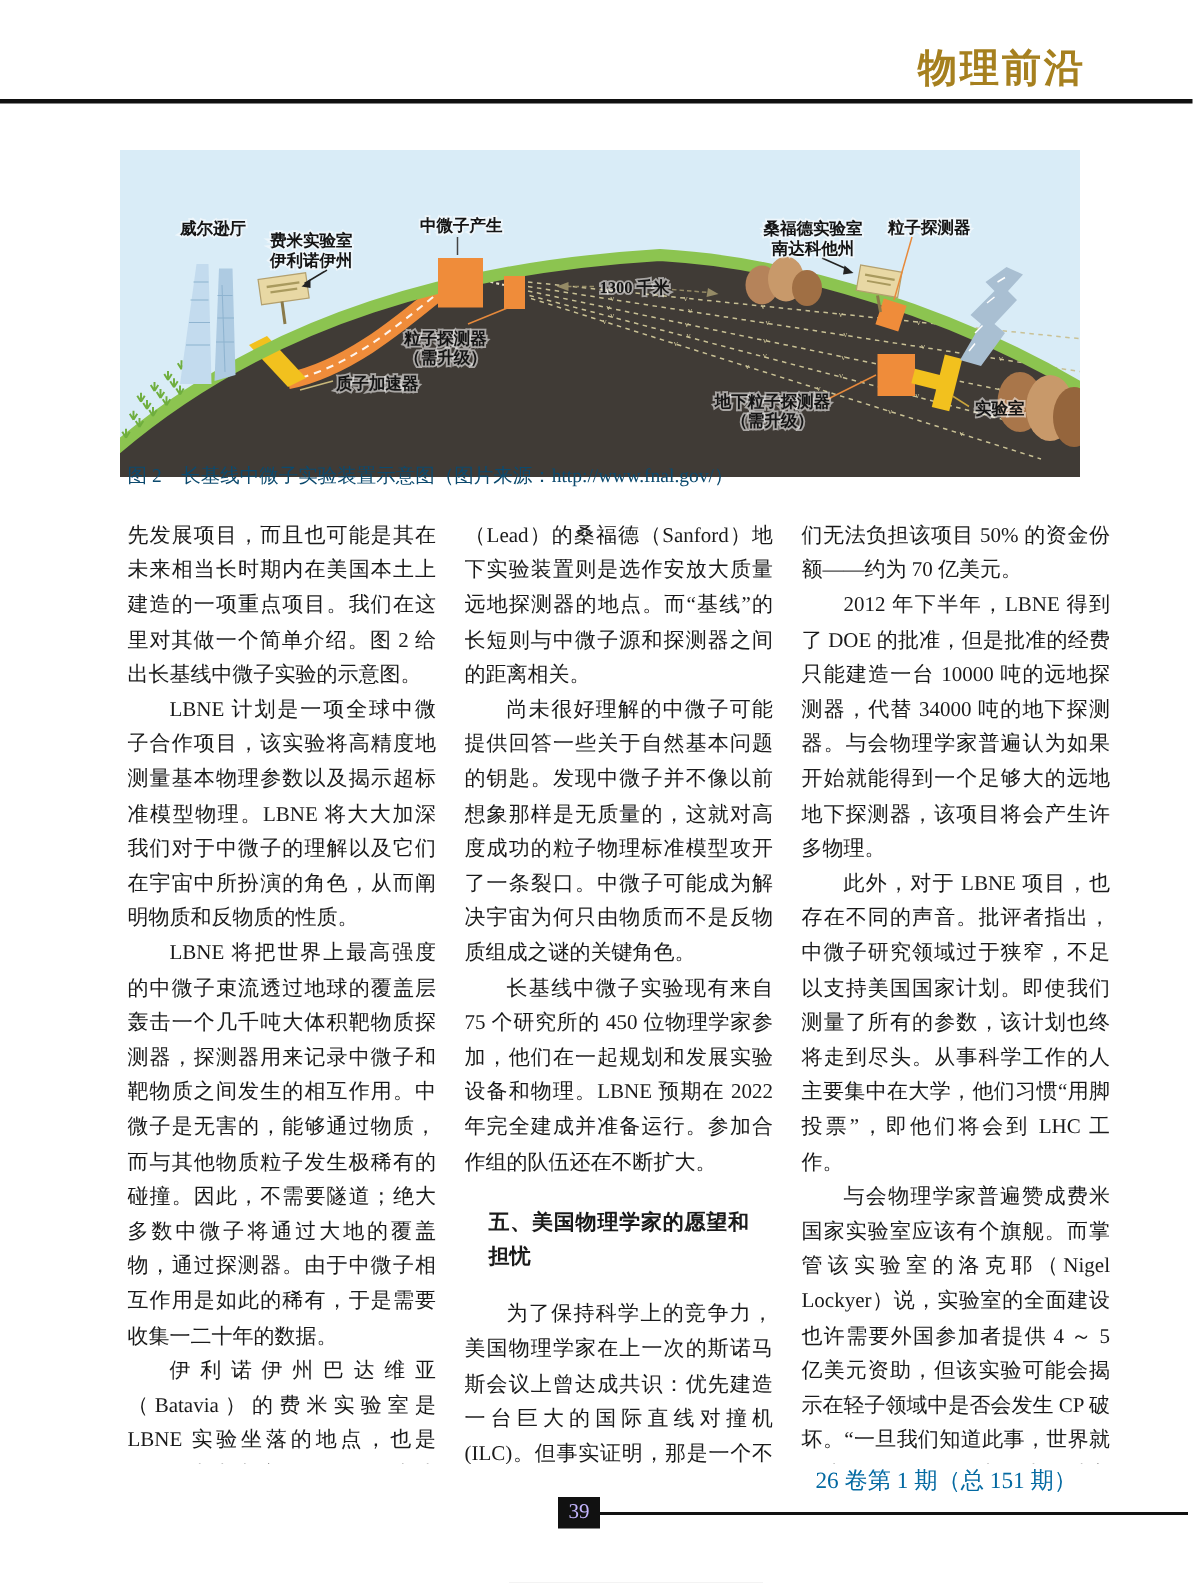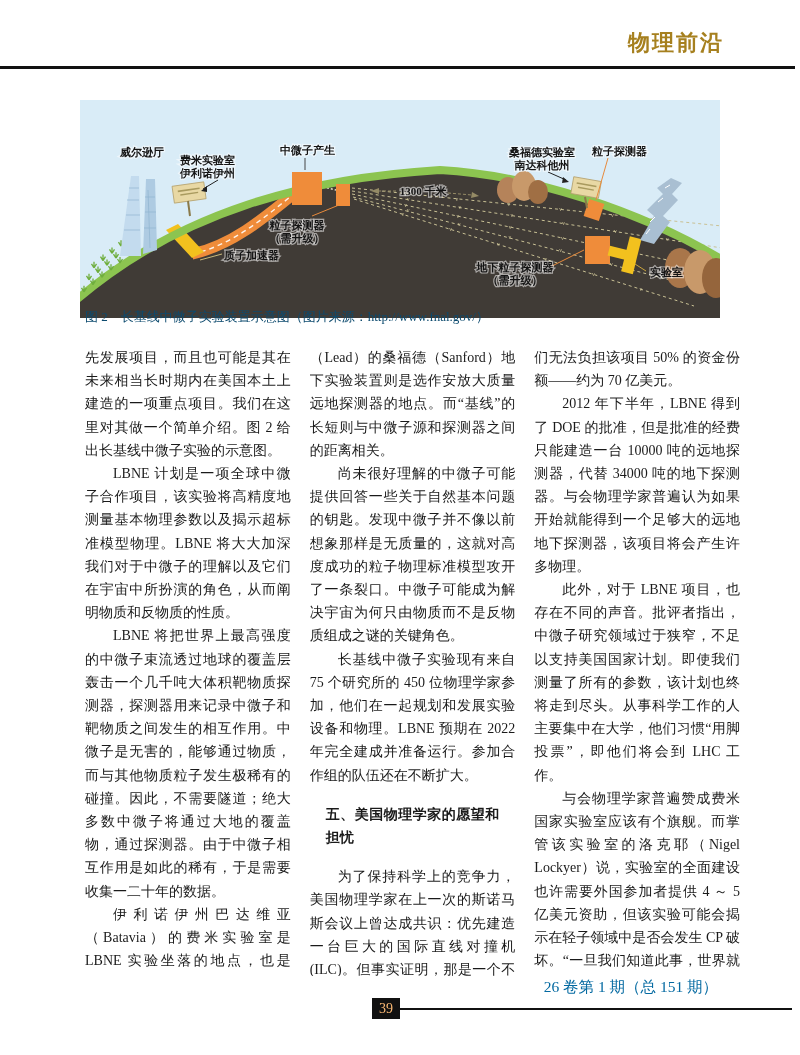--- a/index.html
+++ b/index.html
@@ -1,38 +1,38 @@
 <!DOCTYPE html>
 <html><head>
 <meta charset="utf-8">
 <style>
   html,body{margin:0;padding:0;background:#e9e9e9;}
   .page{position:relative;width:800px;height:1055px;background:#ffffff;margin:0 auto;overflow:hidden;
         font-family:"Liberation Serif","DejaVu Serif",serif;color:#1a1a1a;}
   
   .hdr-title{position:absolute;top:28px;right:76px;font-family:"Liberation Sans","DejaVu Sans",sans-serif;
-             font-weight:bold;font-size:22px;letter-spacing:2px;color:#a6801f;}
+             font-weight:bold;font-size:26px;letter-spacing:2px;color:#a6801f;}
   .hdr-rule{position:absolute;top:66px;left:0;width:795px;height:3px;background:#111;}
   
   .fig{position:absolute;left:80px;top:100px;width:552px;height:218px;}
   .fig svg{display:block;}
   .fig-label{font-family:"Liberation Serif","DejaVu Serif",serif;font-size:11px;font-weight:bold;fill:#141414;
              paint-order:stroke;stroke:rgba(255,255,255,.55);stroke-width:2.4px;}
   .nu{font-size:6px;fill:#cdc497;stroke:none;}
   .caption{position:absolute;left:85px;top:308px;width:660px;font-size:13px;color:#0c4a6e;}
   
   .cols{position:absolute;left:85px;top:346px;width:655px;height:630px;display:flex;gap:19px;}
   .col{width:210px;font-size:14px;line-height:23.2px;text-align:justify;overflow:hidden;}
   .col p{margin:0;}
   .col p.ind{text-indent:2em;}
   .col h3{margin:16px;font-size:14px;line-height:23.2px;font-weight:bold;
           font-family:"Liberation Sans","DejaVu Sans",sans-serif;text-align:justify;}
   
   .issue{position:absolute;top:977px;right:82px;font-size:15.5px;color:#0369a1;}
-  .pagenum{position:absolute;left:372px;top:998px;width:28px;height:21px;background:#111;color:#fdba74;
+  .pagenum{position:absolute;left:372px;top:998px;width:28px;height:21px;background:#111;color:#c4b5fd;
            font-size:14px;text-align:center;line-height:21px;}
   .foot-rule{position:absolute;left:400px;top:1008px;width:392px;height:2px;background:#111;}
 </style>
 </head>
 <body>
 
 <div class="page">
 
   <div class="hdr-title">物理前沿</div>
   <div class="hdr-rule"></div>

